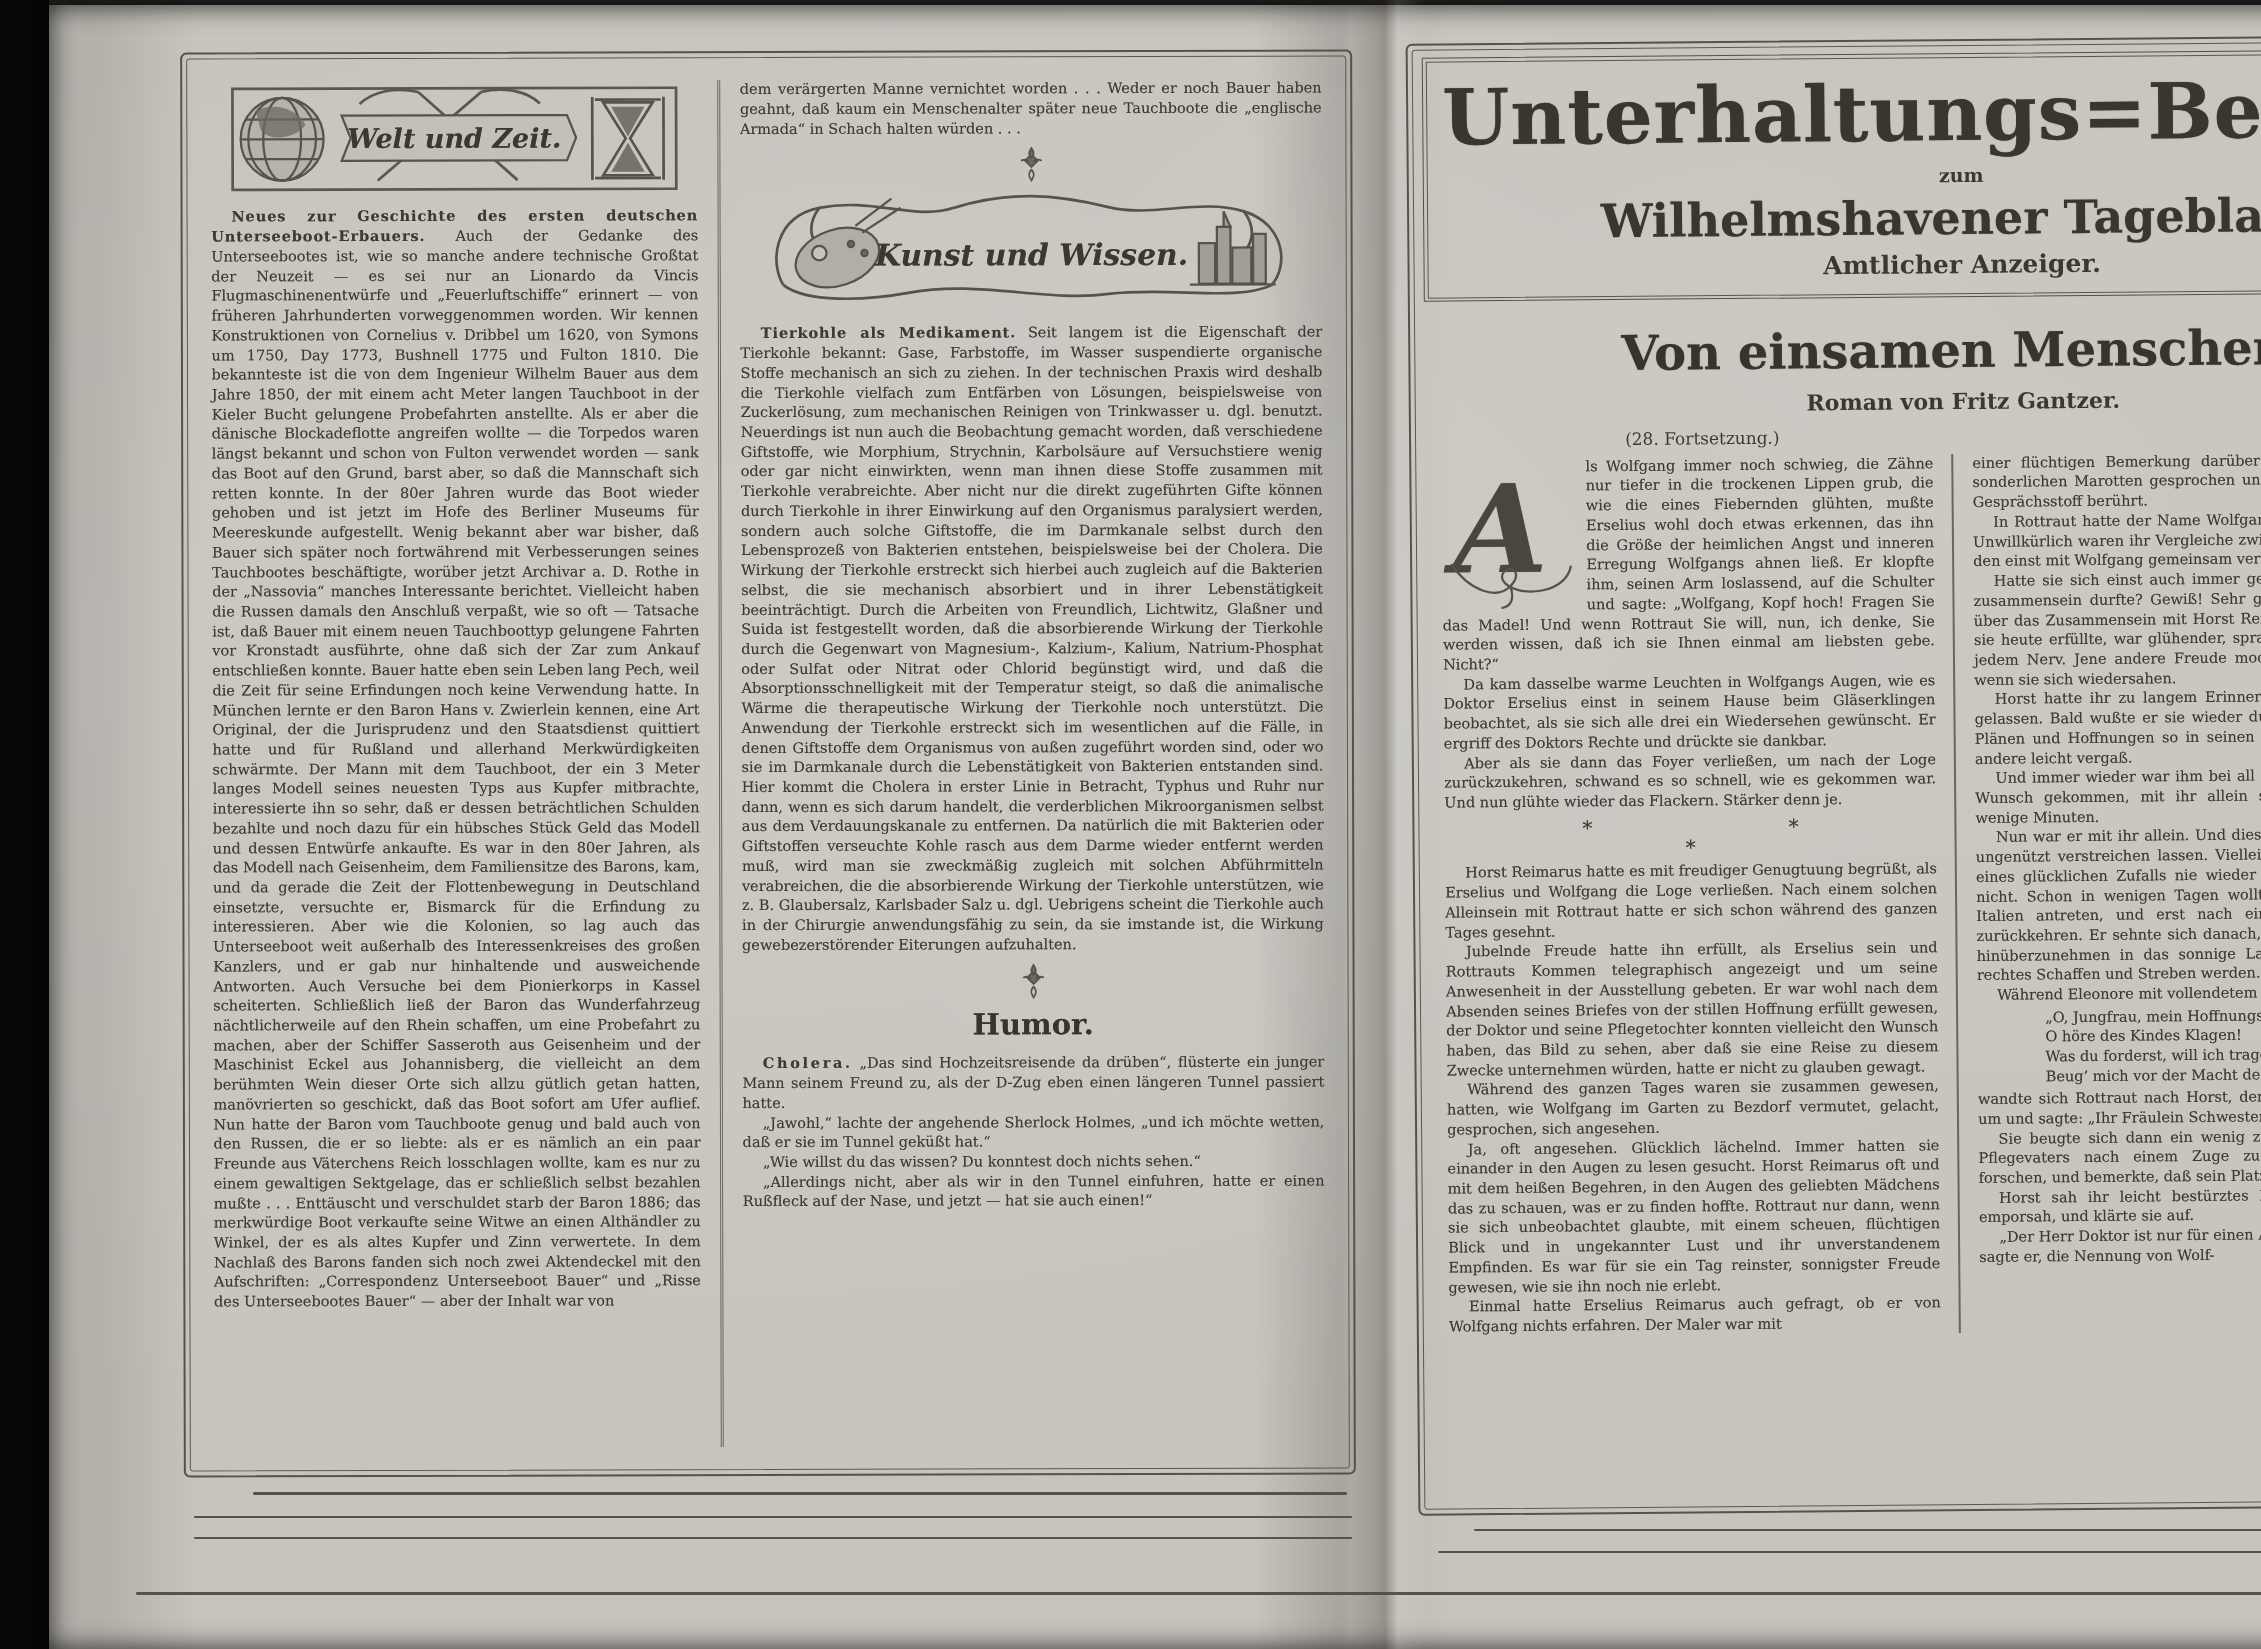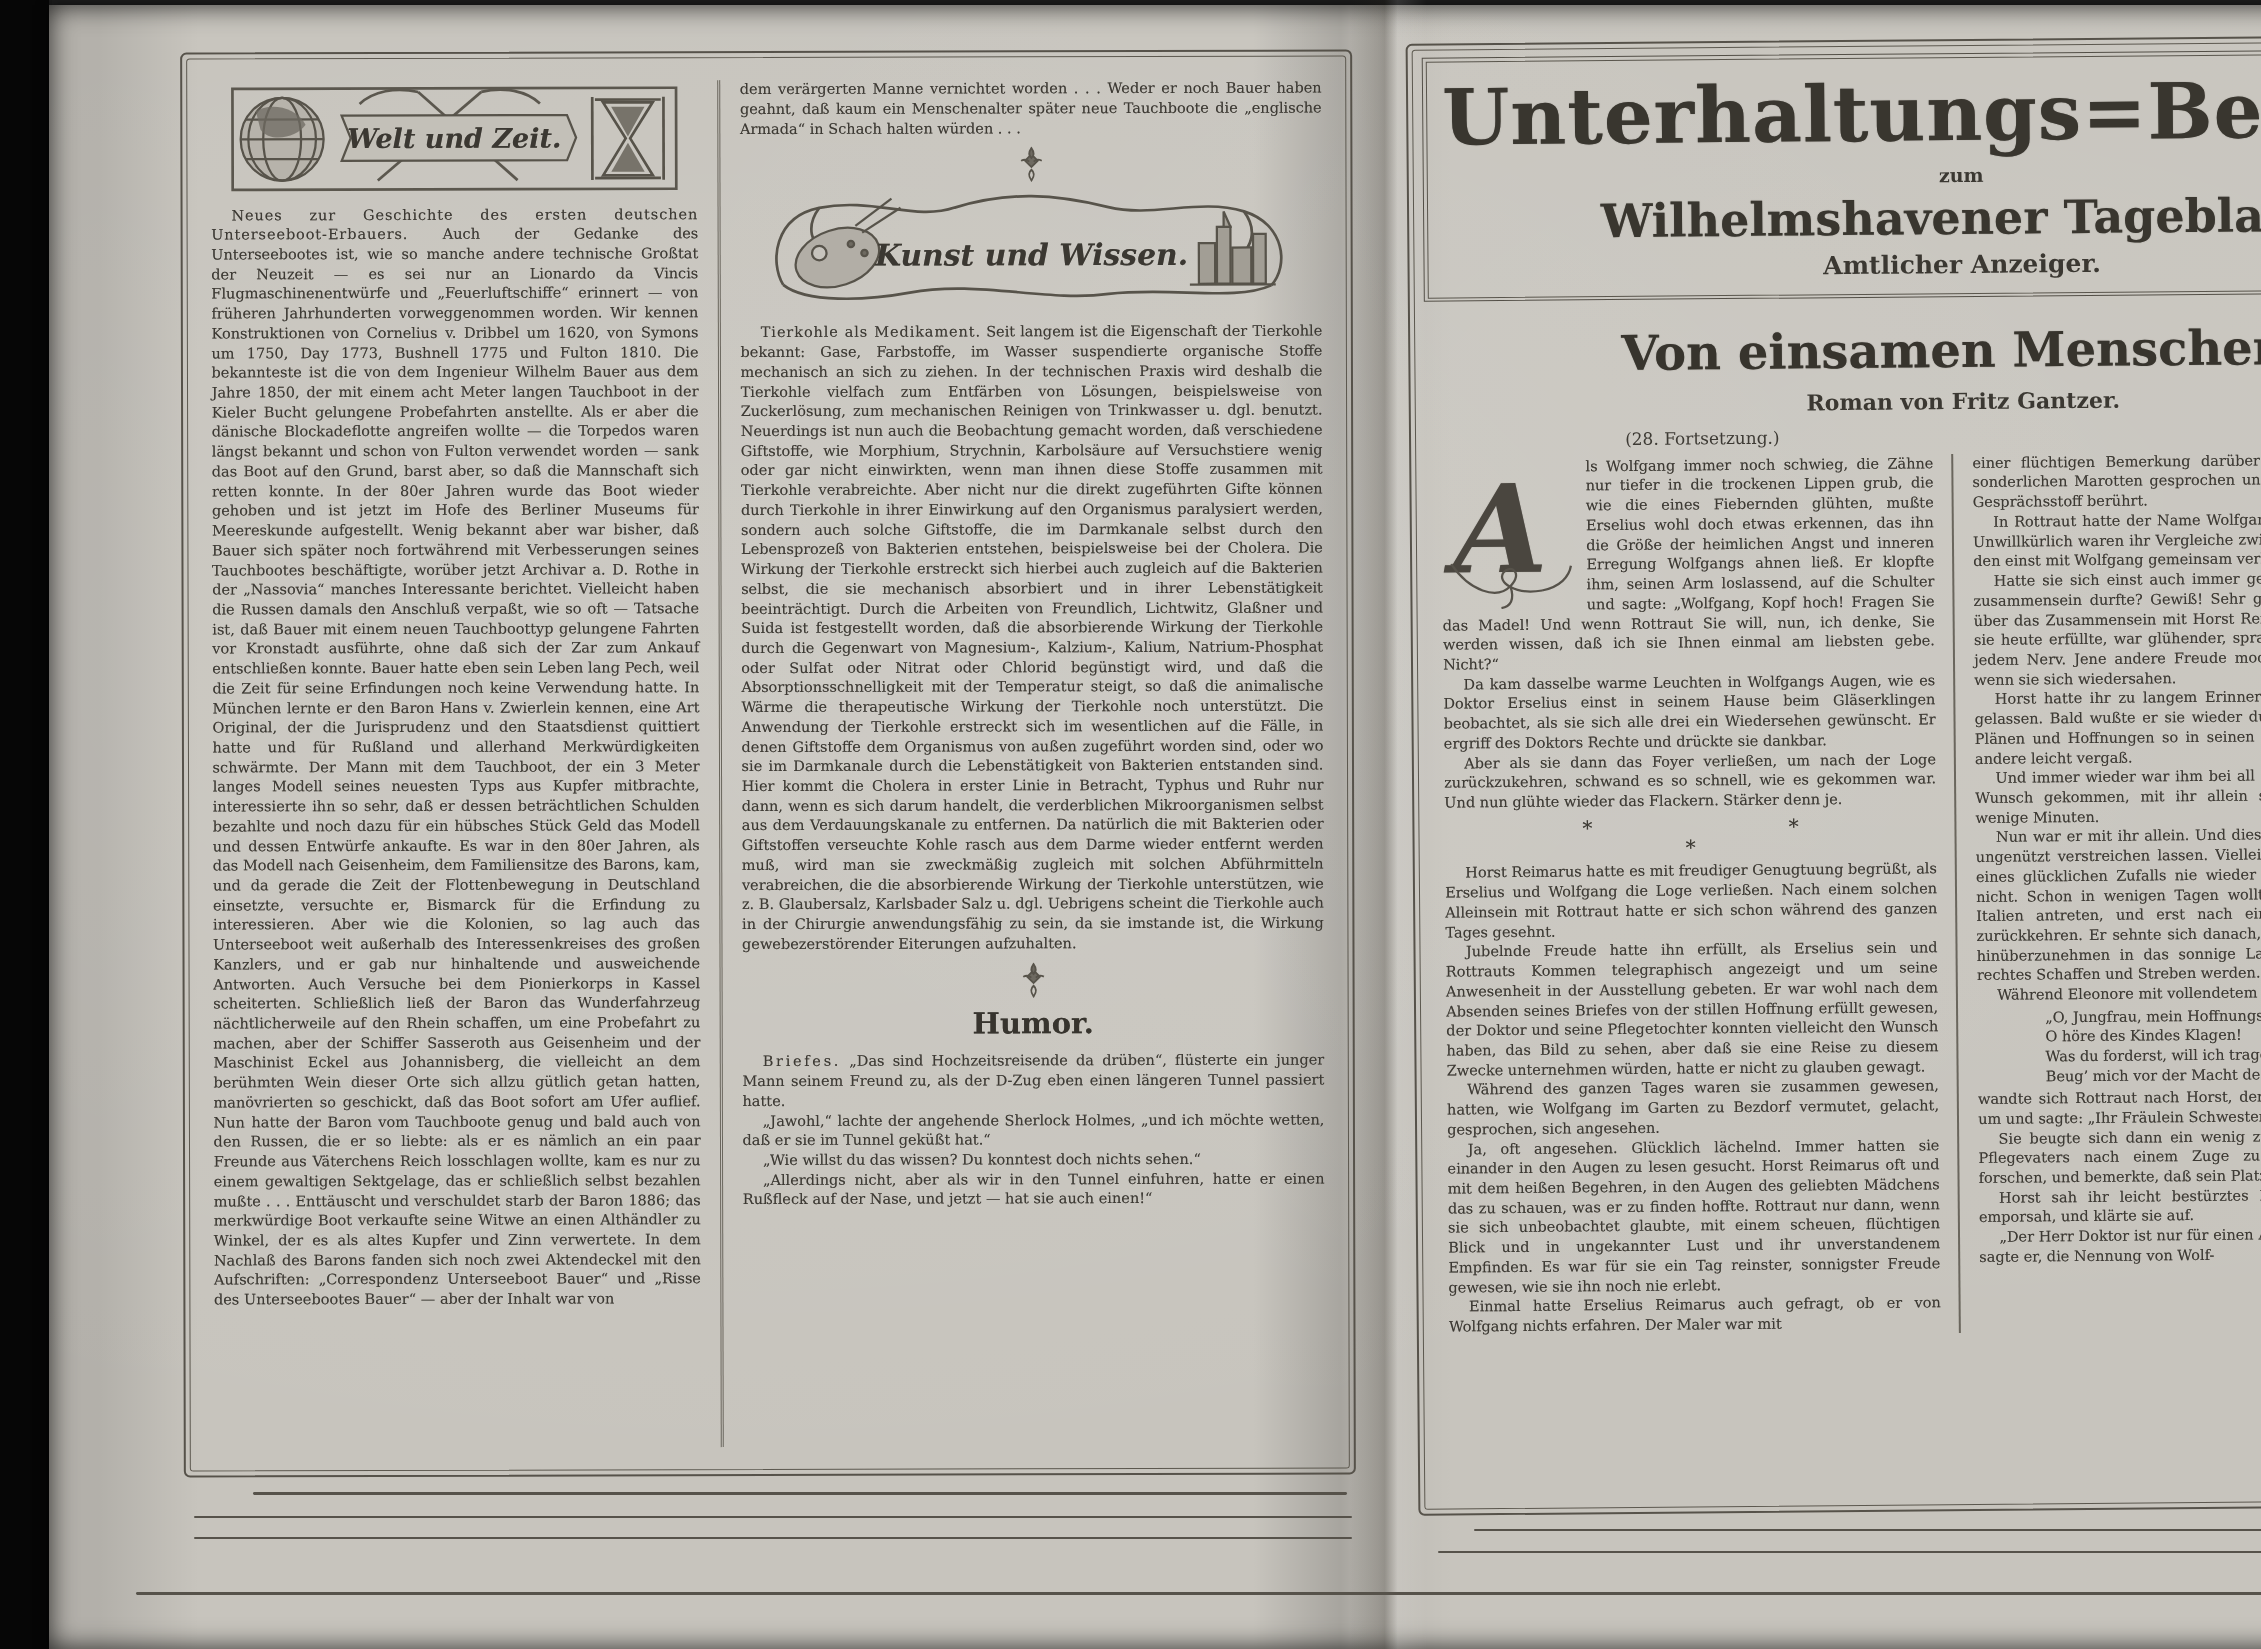--- a/index.html
+++ b/index.html
@@ -11,21 +11,21 @@
       radial-gradient(ellipse at 28% 40%, rgba(255,255,255,.10), transparent 60%),
       radial-gradient(ellipse at 75% 30%, rgba(255,255,255,.07), transparent 55%),
       linear-gradient(90deg, rgba(0,0,0,.10) 0 2%, transparent 6% 48%, rgba(0,0,0,.16) 51.5%, rgba(0,0,0,.05) 53%, transparent 56% 94%, rgba(0,0,0,.12) 100%),
       #c7c4bd;
     box-shadow:0 0 27px rgba(0,0,0,.8) inset, 0 0 11.3px rgba(0,0,0,.55);}
   .fold{position:absolute;left:1350px;top:0;width:77px;height:1650px;
     background:linear-gradient(90deg,transparent,rgba(40,36,30,.28) 45%,rgba(255,255,255,.12) 62%,transparent);}
   .body-text{font-size:14.5px;line-height:1.36;text-align:justify;color:#3d3a34;
     text-shadow:0 0 0.5px rgba(45,40,34,.45);hyphens:auto;}
   .body-text p{margin:0;text-indent:1.4em;}
-  .lead{font-weight:normal;letter-spacing:0.9px;}
+  .lead{font-weight:bold;letter-spacing:0.9px;}
 
   
   .page-left{position:absolute;left:182px;top:51px;width:1172px;height:1425px;
     transform:rotate(-0.15deg);}
   .frame{border:2.3px solid #56524a;border-radius:6.3px;height:100%;box-sizing:border-box;padding:4.1px;}
   .frame-in{border:0.9px solid #5c584f;border-radius:3.6px;height:100%;box-sizing:border-box;overflow:hidden;}
   .pl-cols{display:flex;height:100%;box-sizing:border-box;padding:22px 23.5px;}
   .pl-c1{width:506px;box-sizing:border-box;padding-right:19px;}
   .pl-c2{flex:1;box-sizing:border-box;border-left:3.2px double #6a665d;padding-left:20px;}
 
@@ -161,21 +161,21 @@
               <g stroke="#57534a" stroke-width="4" fill="#6e6a61">
                 <rect x="25" y="22" width="20" height="20" transform="rotate(45 35 32)"></rect>
                 <path d="M35,4 C42,14 42,20 35,26 C28,20 28,14 35,4 Z"></path>
                 <path d="M35,76 C42,66 42,58 35,52 C28,58 28,66 35,76 Z" fill="none"></path>
                 <path d="M12,32 C20,28 26,30 30,34" fill="none"></path>
                 <path d="M58,32 C50,28 44,30 40,34" fill="none"></path>
               </g>
             </svg>
 
             <div class="sec-title">Humor.</div>
-            <p><span class="lead" style="letter-spacing:2.7px">Briefes.</span> <span>„Das sind Hochzeitsreisende da drüben“, flüsterte ein junger Mann seinem Freund zu, als der D-Zug eben einen längeren Tunnel passiert hatte.</span></p>
+            <p><span class="lead" style="letter-spacing:2.7px">Cholera.</span> <span>„Das sind Hochzeitsreisende da drüben“, flüsterte ein junger Mann seinem Freund zu, als der D-Zug eben einen längeren Tunnel passiert hatte.</span></p>
             <p>„Jawohl,“ lachte der angehende Sherlock Holmes, „und ich möchte wetten, daß er sie im Tunnel geküßt hat.“</p>
             <p>„Wie willst du das wissen? Du konntest doch nichts sehen.“</p>
             <p>„Allerdings nicht, aber als wir in den Tunnel einfuhren, hatte er einen Rußfleck auf der Nase, und jetzt — hat sie auch einen!“</p>
           </div>
         </div>
       </div>
     </div>
   </div>
 
   <div class="rule" style="left:253px;top:1492px;width:1094px;height:2.7px"></div>

